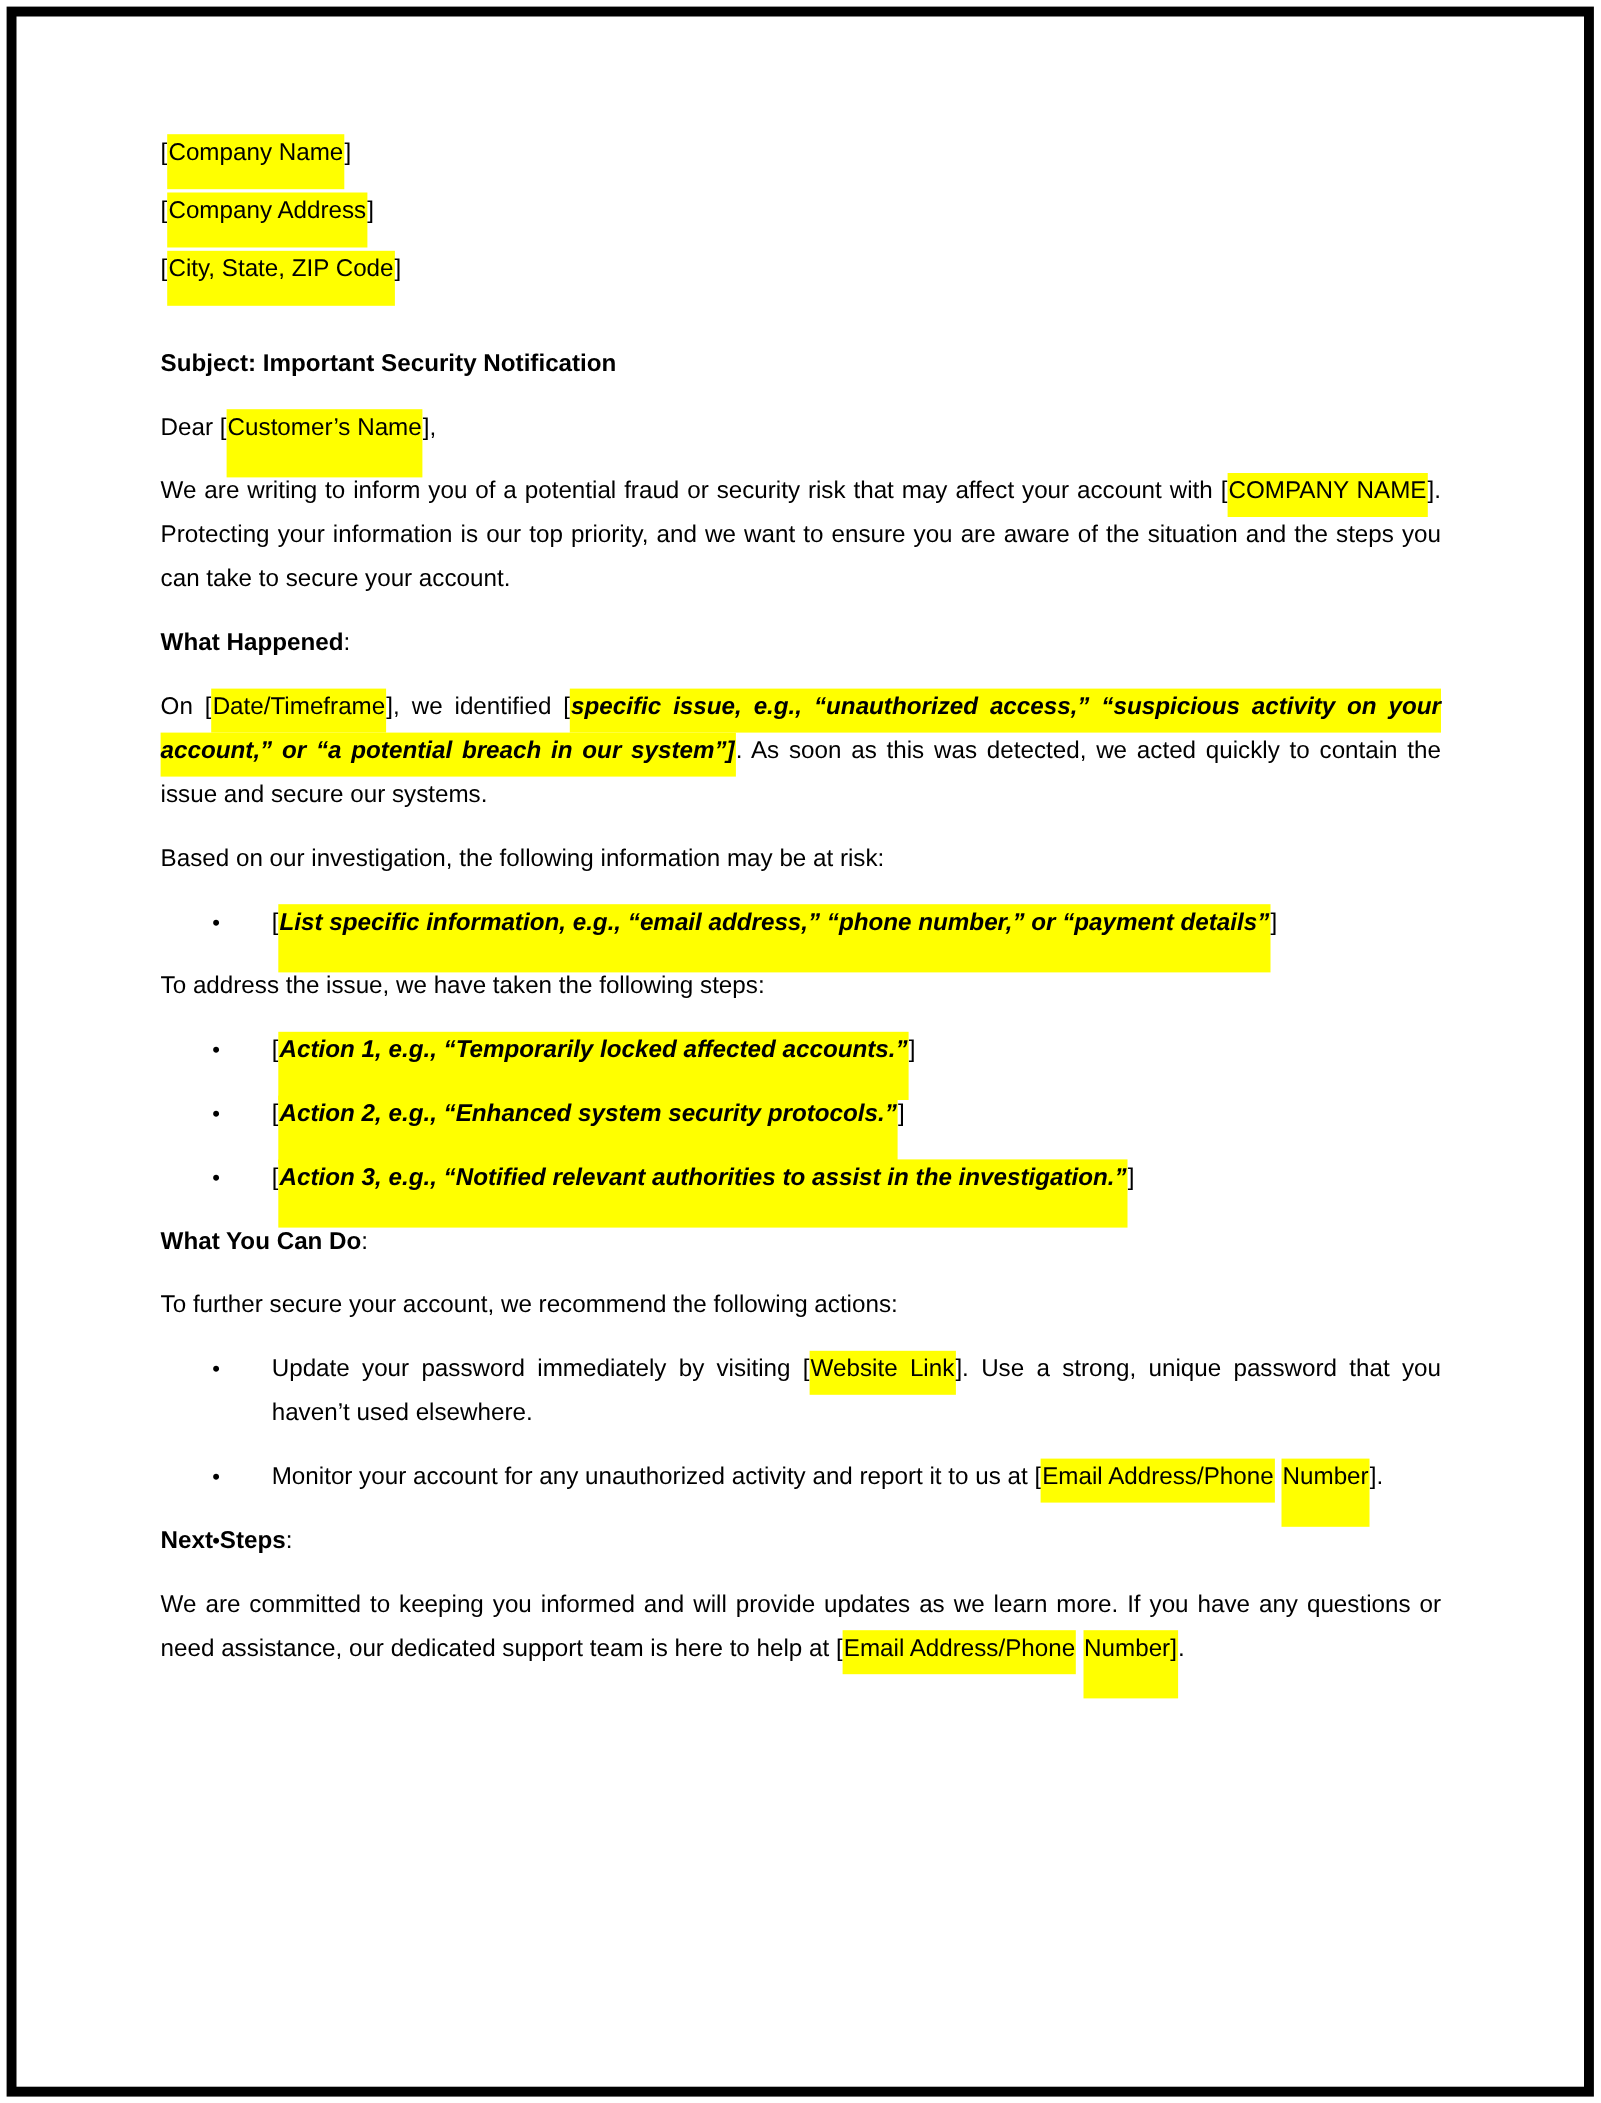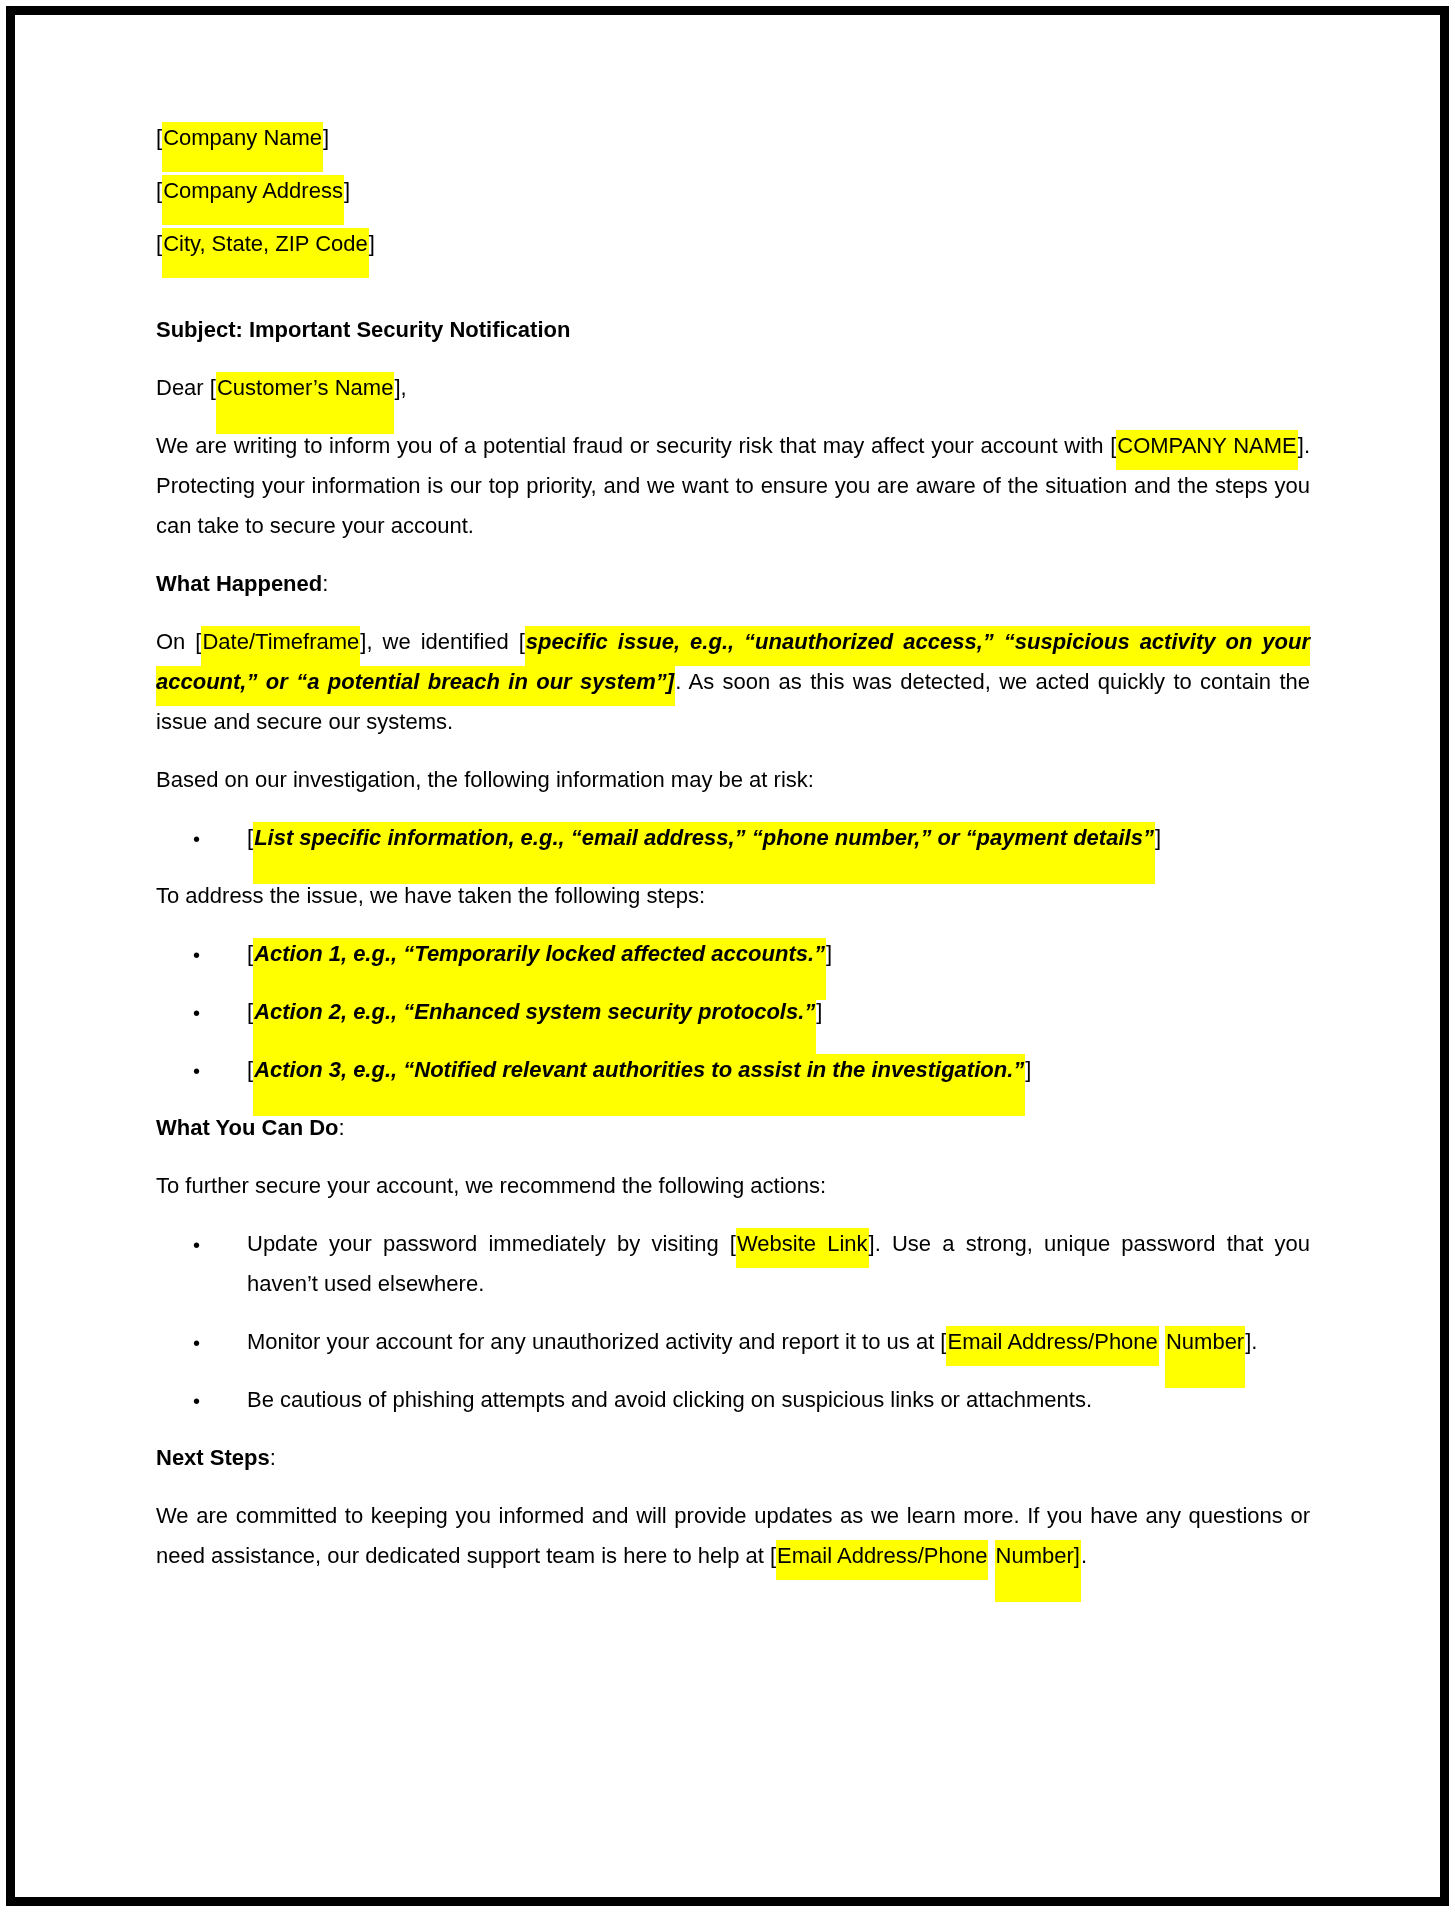--- a/index.html
+++ b/index.html
@@ -17,21 +17,21 @@
     border: 9px solid #000000;
     pointer-events: none;
   }
   .content {
     position: absolute;
     left: 146px; top: 118px;
     width: 1164px;
     font-size: 22px;
     line-height: 40px;
   }
-  p { margin: 0 0 18px 10px; }
+  p { margin: 0 0 18px 0; }
   p.company { margin-bottom: 13px; }
   .subject { margin-top: 46px; font-weight: bold; }
   .heading { font-weight: bold; }
   .heading .colon { font-weight: normal; }
   .just { text-align: justify; }
   .hl { background: #ffff00; padding: 3px 1px 12px 1px; }
   .hl-end { padding-bottom: 22px; }
   .hl-tall { padding-bottom: 34px; }
   .it { font-style: italic; font-weight: bold; text-align: right; }
   .li { position: relative; padding-left: 101px; margin-bottom: 18px; }
@@ -75,19 +75,19 @@
   <div class="li"><span class="dot">•</span><span>[</span><span class="hl hl-tall it">Action 3, e.g., “Notified relevant authorities to assist in the investigation.”</span><span>]</span></div>
 
   <p class="heading"><span>What You Can Do</span><span class="colon">:</span></p>
 
   <p>To further secure your account, we recommend the following actions:</p>
 
   <div class="li just"><span class="dot">•</span><span>Update your password immediately by visiting [</span><span class="hl">Website Link</span><span>]. Use a strong, unique password that you haven’t used elsewhere.</span></div>
 
   <div class="li just"><span class="dot">•</span><span>Monitor your account for any unauthorized activity and report it to us at [</span><span class="hl">Email Address/Phone</span><span> </span><span class="hl hl-tall">Number</span><span>].</span></div>
 
-  <div class="li"><span class="dot">•</span><span>Be cautious of phishing attempts and avoid clicking on suspicious links or attachments.</span></div>
+  <div class="li"><span class="dot">•</span></div>
 
   <p class="heading"><span>Next Steps</span><span class="colon">:</span></p>
 
   <p class="just"><span>We are committed to keeping you informed and will provide updates as we learn more. If you have any questions or need assistance, our dedicated support team is here to help at [</span><span class="hl">Email Address/Phone</span><span> </span><span class="hl hl-tall">Number]</span><span>.</span></p>
 
 </div>
 
 </body></html>

